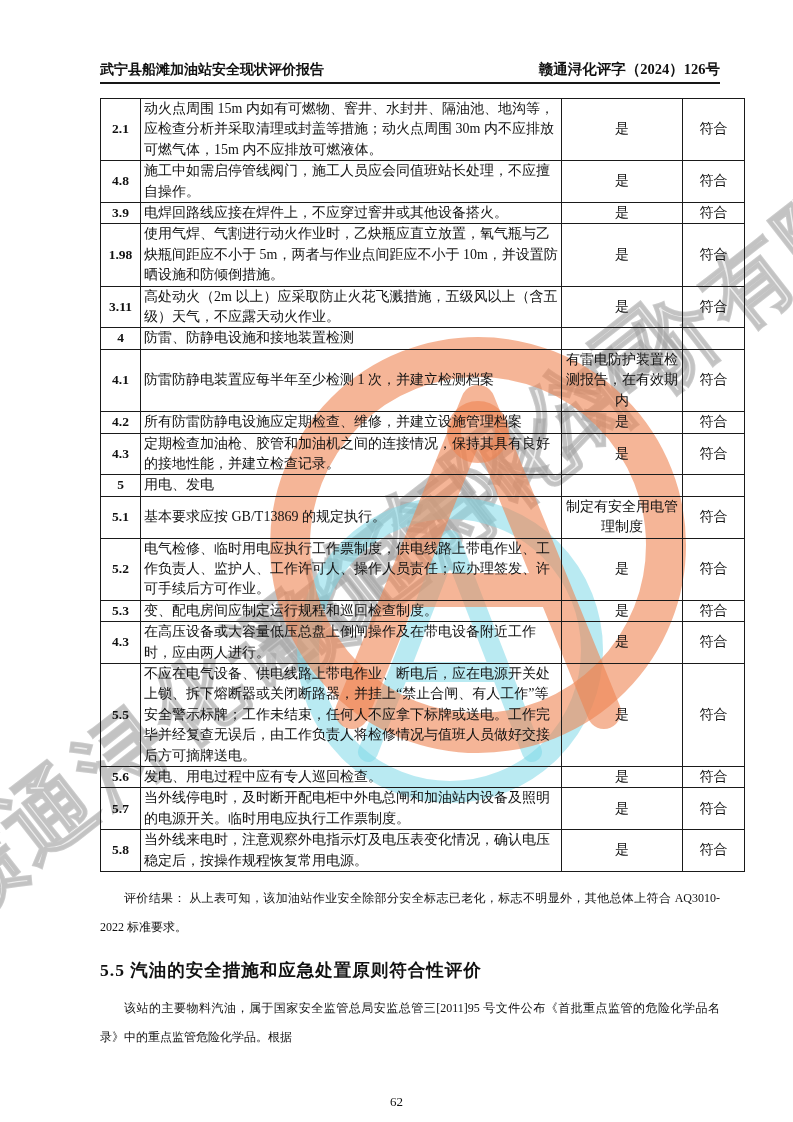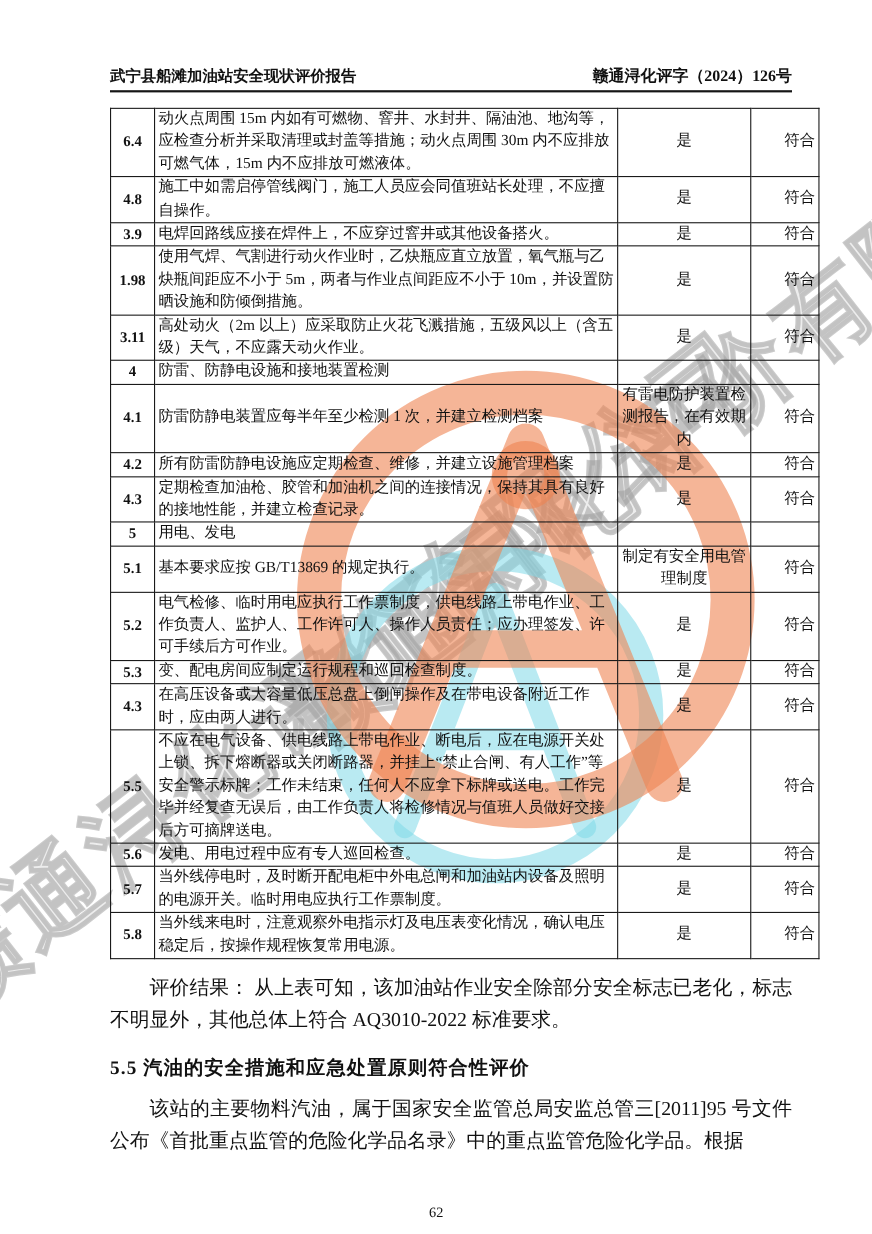--- a/index.html
+++ b/index.html
@@ -49,24 +49,24 @@
   table.checklist td{
     border:1px solid #1a1a1a;
     padding:0 3px;
     vertical-align:middle;
     background:transparent;
     word-break:break-all;
   }
   td.c-no{width:33px;text-align:center;font-weight:bold;font-size:13.5px;padding:0 1px;}
   td.c-req{width:414px;text-align:left;}
   td.c-status{width:114px;text-align:center;}
-  td.c-concl{width:55px;text-align:right;}
+  td.c-concl{width:55px;text-align:center;}
   .para{
     margin:12px 73px 0 100px;
-    font-size:18px;
+    font-size:12px;
     line-height:29px;
     text-align:justify;
     text-indent:2em;
   }
   .section-heading{
     margin:16px 73px 0 100px;
     font-size:17.5px;
     font-weight:bold;
     letter-spacing:1px;
   }
@@ -104,21 +104,21 @@
   <div class="content">
 
     <div class="doc-header">
       <span class="report-title">武宁县船滩加油站安全现状评价报告</span>
       <span class="doc-no">赣通浔化评字（2024）126号</span>
     </div>
 
     <table class="checklist">
       <tbody>
           <tr>
-        <td class="c-no">6.4</td>
+        <td class="c-no">2.1</td>
         <td class="c-req">动火点周围 15m 内如有可燃物、窨井、水封井、隔油池、地沟等，应检查分析并采取清理或封盖等措施；动火点周围 30m 内不应排放可燃气体，15m 内不应排放可燃液体。</td>
         <td class="c-status">是</td>
         <td class="c-concl">符合</td>
       </tr>
           <tr>
         <td class="c-no">4.8</td>
         <td class="c-req">施工中如需启停管线阀门，施工人员应会同值班站长处理，不应擅自操作。</td>
         <td class="c-status">是</td>
         <td class="c-concl">符合</td>
       </tr>

